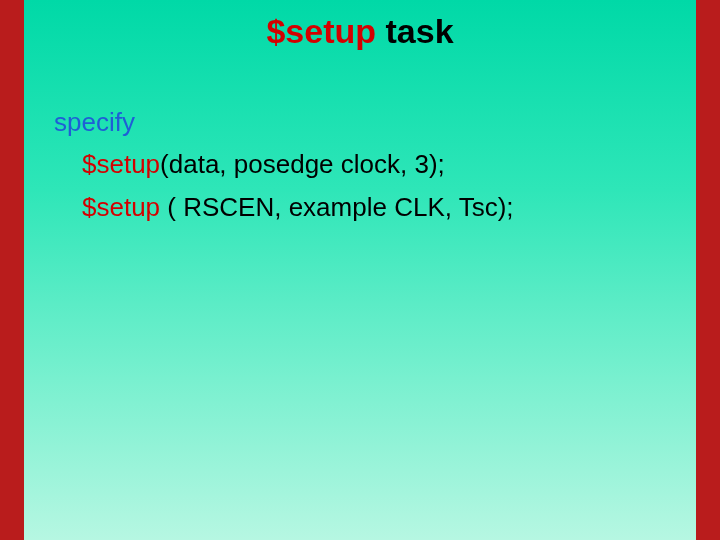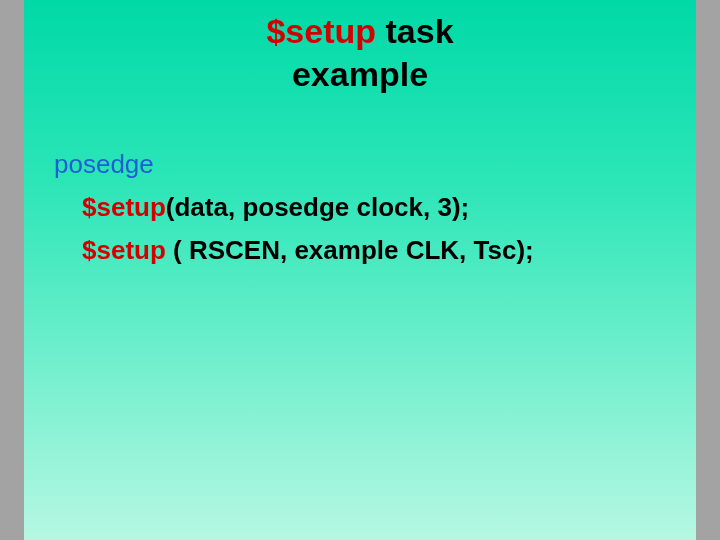--- a/index.html
+++ b/index.html
@@ -6,21 +6,21 @@
     margin: 0;
     padding: 0;
     width: 720px;
     height: 540px;
     overflow: hidden;
     font-family: Arial, Helvetica, sans-serif;
   }
   .stage {
     width: 720px;
     height: 540px;
-    background: #a3a3a3;
+    background: #b91c1c;
     position: relative;
   }
   .slide {
     position: absolute;
     left: 24px;
     top: 0;
     width: 672px;
     height: 540px;
     background: linear-gradient(180deg, #00d9a7 0%, #2ee6b8 35%, #78f0cf 70%, #b6f7e2 100%);
     box-sizing: border-box;
@@ -36,37 +36,36 @@
     margin-bottom: 48px;
   }
   .title .red { color: #d40000; }
   .code {
     font-size: 26px;
     line-height: 1.65;
     color: #000;
   }
   .code .kw-blue { color: #1f5ed6; }
   .code .kw-red  { color: #d40000; }
-  .indent { padding-left: 28px; display: block; font-weight: bold; }
+  .indent { padding-left: 28px; display: block; }
   .line { display: block; }
 </style>
 </head>
 <body>
 
 <div class="stage">
   <div class="slide">
 
     <div class="title">
       <span class="red">$setup</span><span> task</span><br>
-      <span>example</span>
     </div>
 
     <div class="code">
       <span class="line">
-        <span class="kw-blue">posedge</span>
+        <span class="kw-blue">specify</span>
       </span>
       <span class="line indent">
         <span class="kw-red">$setup</span><span>(data, posedge clock, 3);</span>
       </span>
       <span class="line indent">
         <span class="kw-red">$setup</span><span> ( RSCEN, example CLK, Tsc);</span>
       </span>
     </div>
 
   </div>

